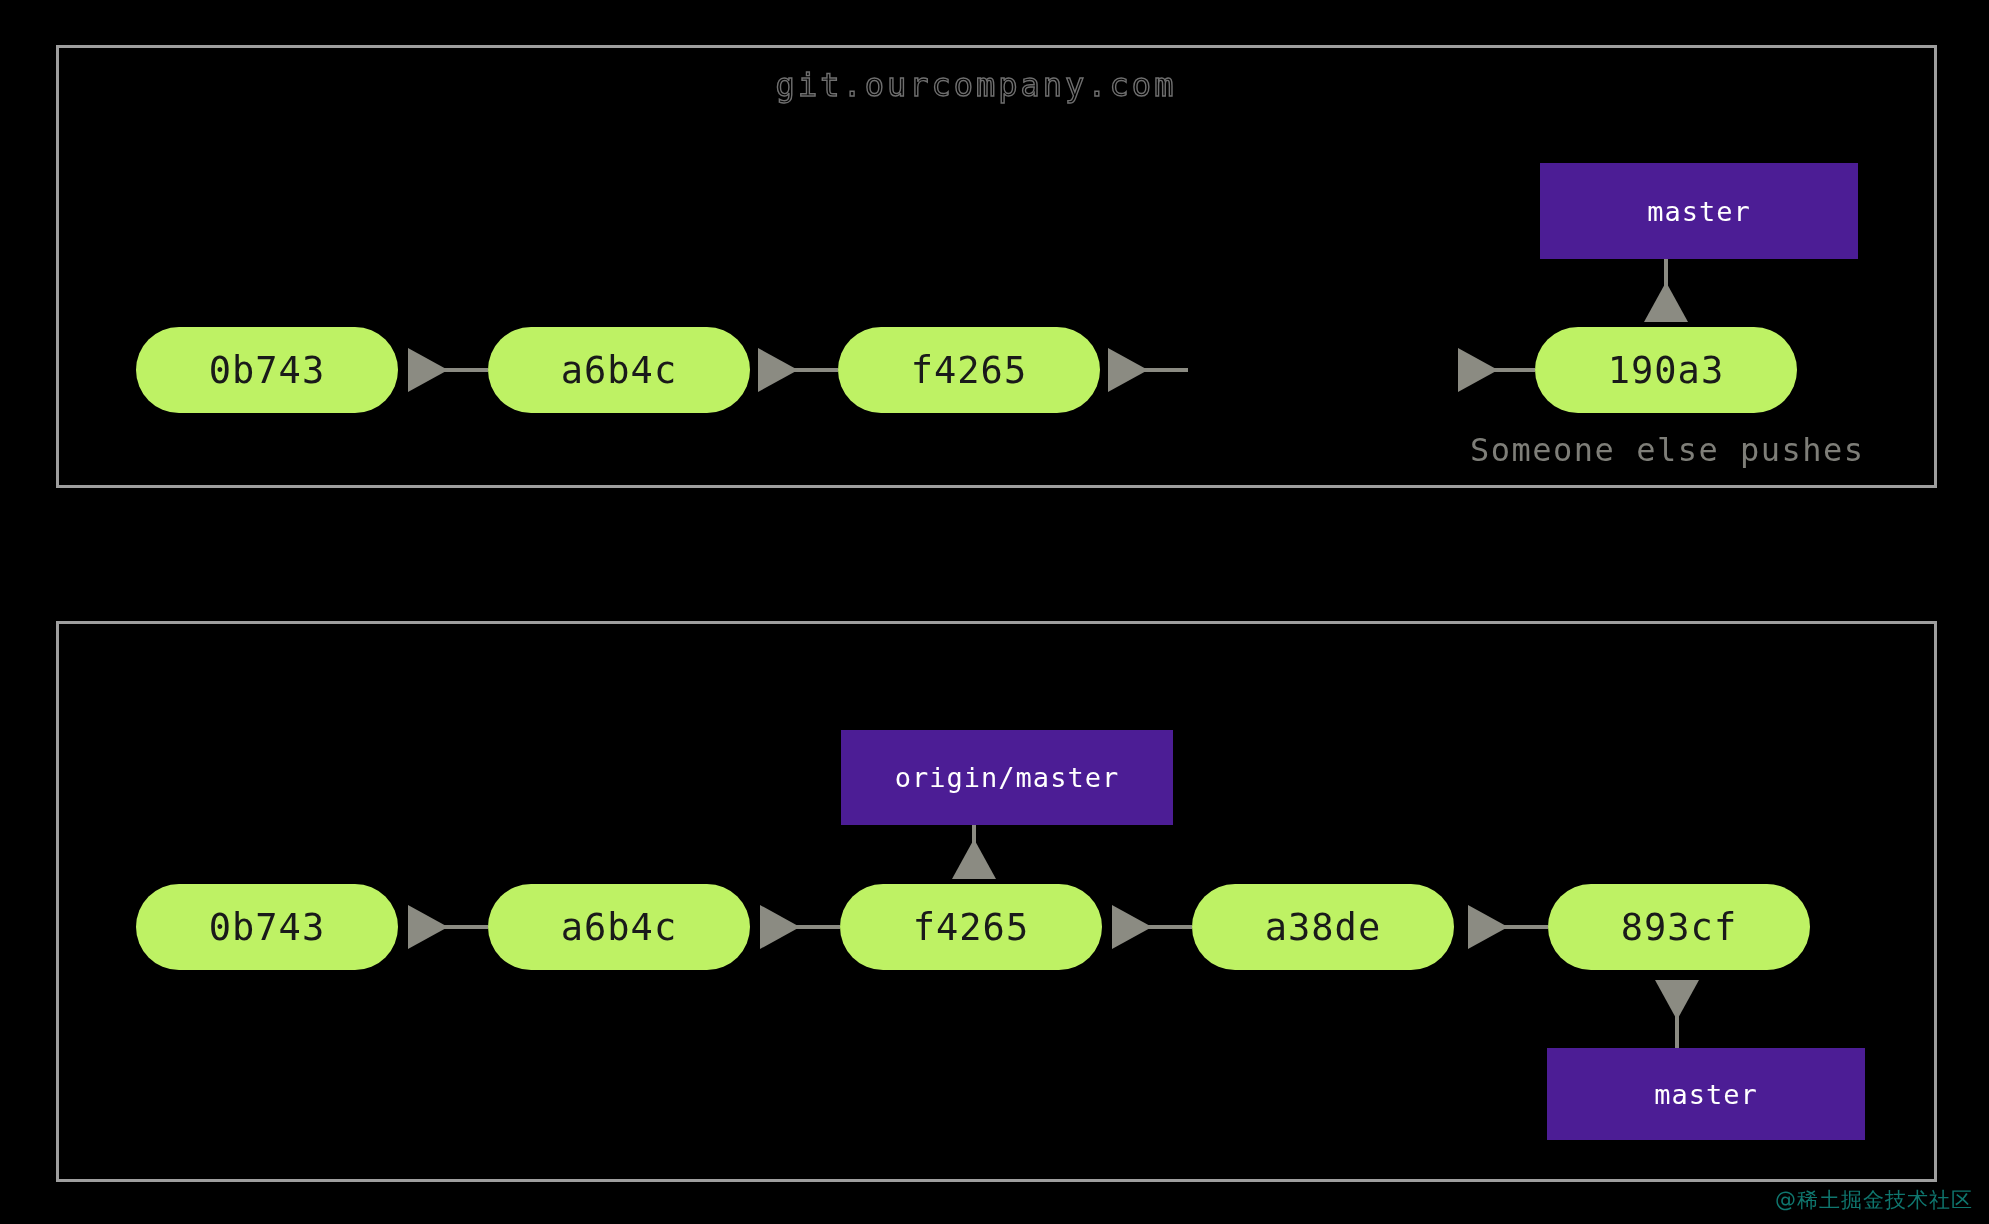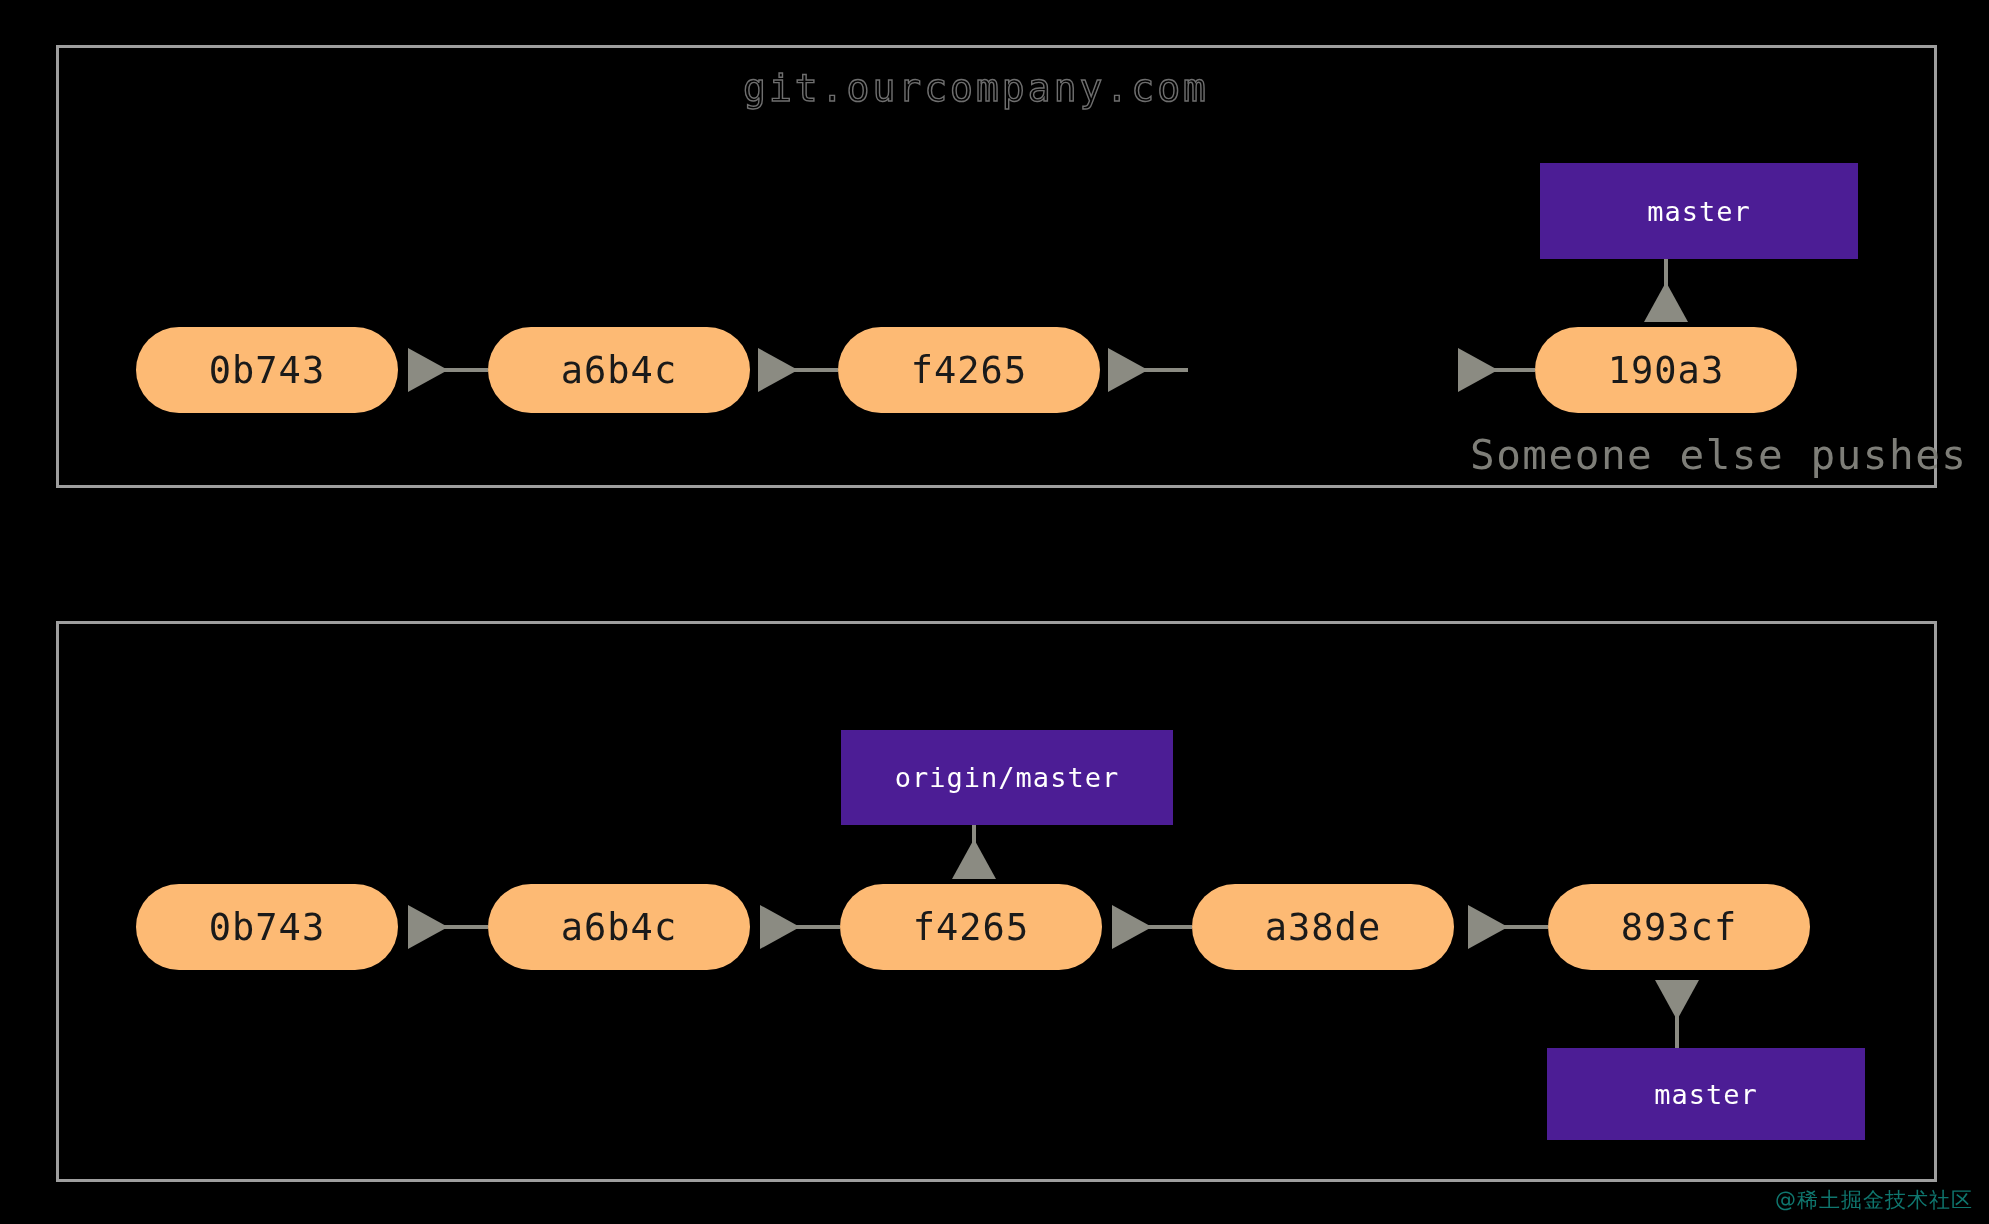--- a/index.html
+++ b/index.html
@@ -38,21 +38,21 @@
     left: 56px;
     top: 621px;
     width: 1881px;
     height: 561px;
   }
 
   
   .panel-title {
     position: absolute;
     font-family: "DejaVu Sans Mono", "Liberation Mono", monospace;
-    font-size: 38px;
+    font-size: 32px;
     letter-spacing: 3px;
     color: transparent;
     -webkit-text-stroke: 1.4px #6f6f6f;
     text-shadow: 0 0 0 transparent;
     white-space: nowrap;
     transform: translateX(-50%);
     user-select: none;
   }
   #title-remote {
     left: 976px;
@@ -60,21 +60,21 @@
   }
   #title-local {
     left: 976px;
     top: 639px;
   }
 
   
   .commit {
     position: absolute;
     height: 86px;
-    background: #fdba74;
+    background: #bef264;
     border-radius: 44px;
     display: flex;
     align-items: center;
     justify-content: center;
     color: #1a1a1a;
     font-family: "DejaVu Sans Mono", "Liberation Mono", monospace;
     font-size: 37px;
     letter-spacing: 1px;
     box-sizing: border-box;
   }
@@ -91,21 +91,21 @@
     font-size: 27px;
     letter-spacing: 1px;
     box-sizing: border-box;
   }
 
   
   .note {
     position: absolute;
     color: #7e7e78;
     font-family: "DejaVu Sans Mono", "Liberation Mono", monospace;
-    font-size: 41px;
+    font-size: 32px;
     letter-spacing: 1.5px;
     white-space: nowrap;
   }
 
   
   .arrows {
     position: absolute;
     left: 0;
     top: 0;
     width: 1989px;

